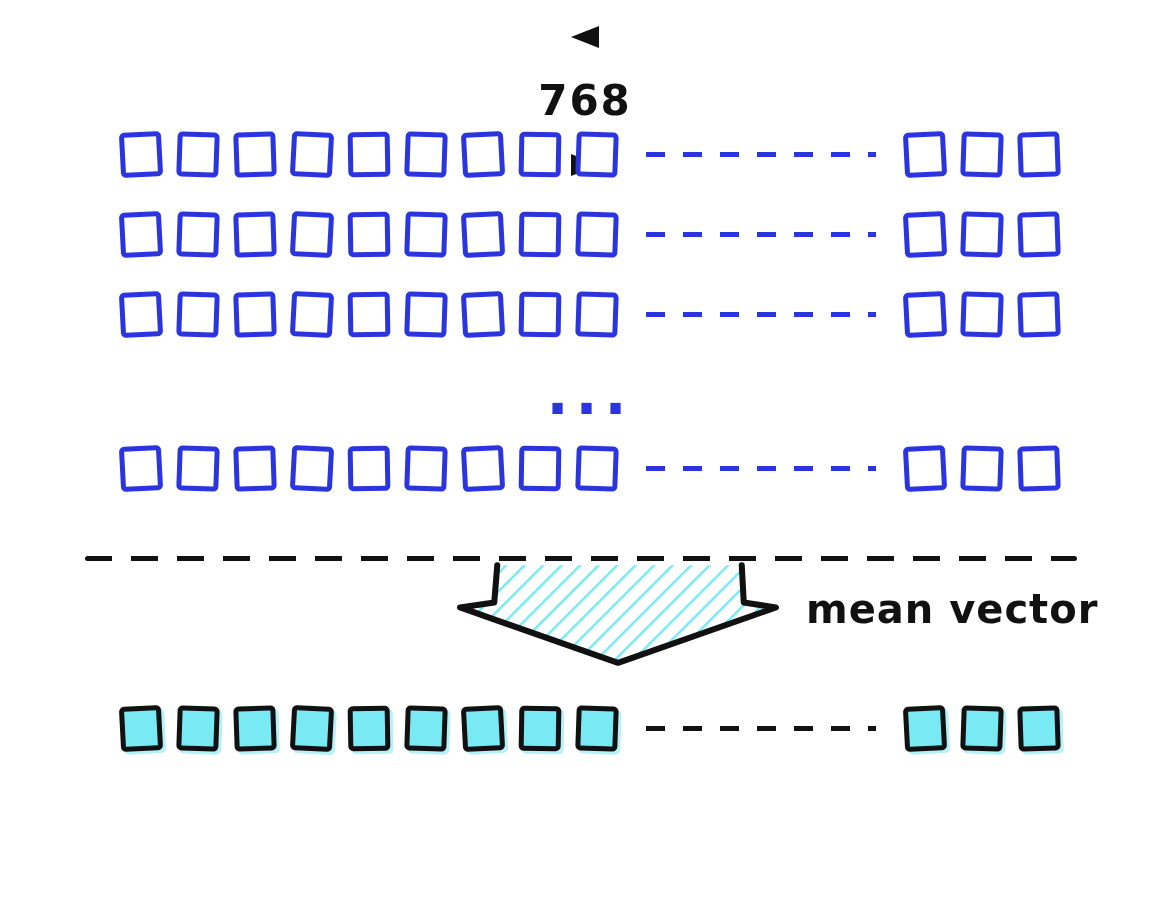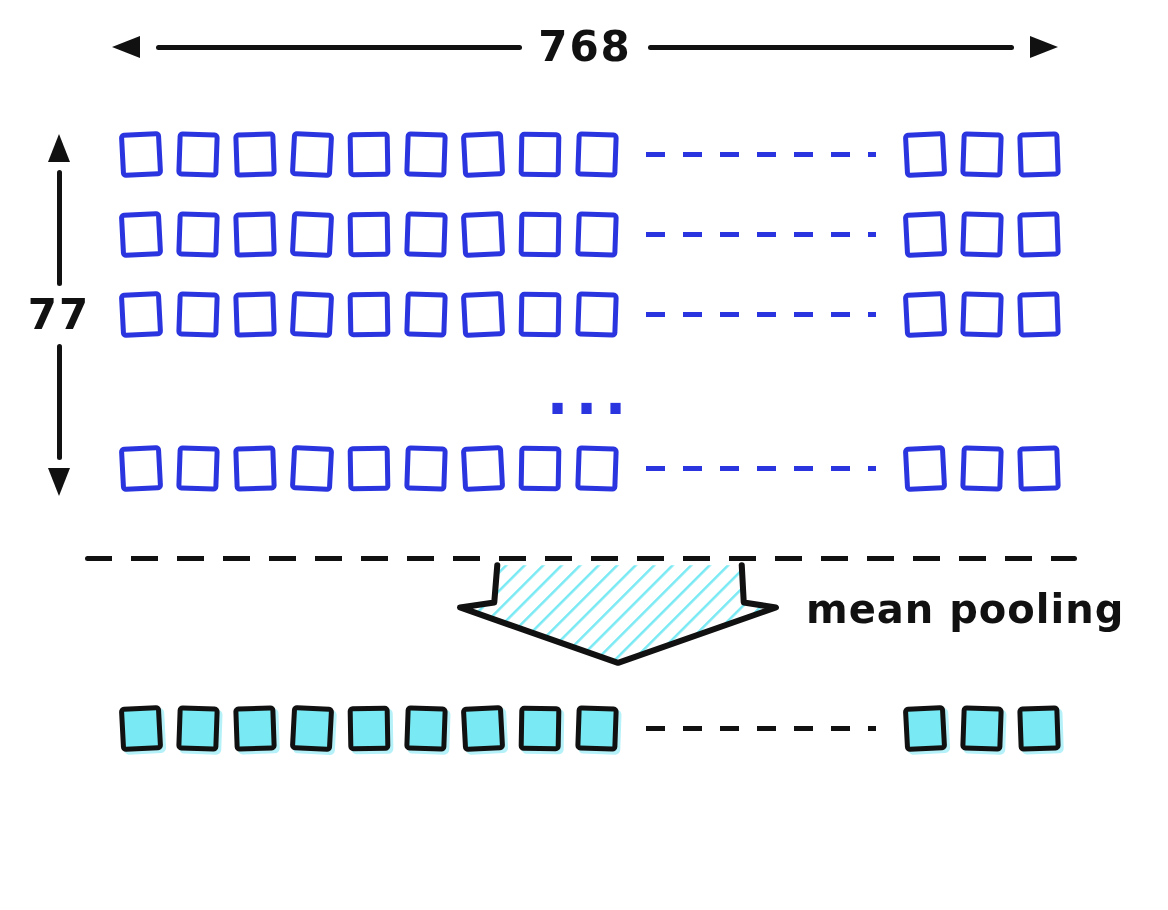--- a/index.html
+++ b/index.html
@@ -19,20 +19,21 @@
 
   
   .top-arrow {
     position: absolute;
     left: 112px;
     top: 26px;
     width: 946px;
     display: flex;
     align-items: center;
     gap: 16px;
+    flex-direction: column;
   }
   .h-line { height: 5px; flex: 1; background: var(--ink); border-radius: 3px; }
   .ah { width: 0; height: 0; display: inline-block; }
   .ah-left  { border-right: 28px solid var(--ink); border-top: 11px solid transparent; border-bottom: 11px solid transparent; }
   .ah-right { border-left: 28px solid var(--ink);  border-top: 11px solid transparent; border-bottom: 11px solid transparent; }
   .ah-up    { border-bottom: 28px solid var(--ink); border-left: 11px solid transparent; border-right: 11px solid transparent; }
   .ah-down  { border-top: 28px solid var(--ink);    border-left: 11px solid transparent; border-right: 11px solid transparent; }
   .dim-label {
     font-size: 42px;
     font-weight: 700;
@@ -155,27 +156,20 @@
 <div class="canvas">
 
   <div class="top-arrow">
     <span class="ah ah-left"></span>
     <span class="h-line"></span>
     <span class="dim-label">768</span>
     <span class="h-line"></span>
     <span class="ah ah-right"></span>
   </div>
 
-  <div class="left-arrow">
-    <span class="ah ah-up"></span>
-    <span class="v-line"></span>
-    <span class="dim-label">77</span>
-    <span class="v-line"></span>
-    <span class="ah ah-down"></span>
-  </div>
 
   <div class="matrix">
     <div id="rows-before">
         <div class="row">
           <div class="group">
             <span class="cell" style="transform: rotate(-3deg);"></span>
             <span class="cell" style="transform: rotate(2deg);"></span>
             <span class="cell" style="transform: rotate(-2deg);"></span>
             <span class="cell" style="transform: rotate(3deg);"></span>
             <span class="cell" style="transform: rotate(-1deg);"></span>
@@ -257,21 +251,21 @@
   <div class="divider"></div>
 
   <svg class="pool-arrow" viewBox="0 0 330 105" aria-hidden="true">
     <defs>
       <pattern id="hatch" width="13" height="13" patternTransform="rotate(45)" patternUnits="userSpaceOnUse">
         <line id="hatch-line" x1="0" y1="0" x2="0" y2="13" stroke="#79e9f3" stroke-width="5"></line>
       </pattern>
     </defs>
     <path id="funnel-path" d="M45,3 L42,40 L8,45 L165,100 L322,45 L290,40 L288,3" fill="url(#hatch)" stroke="#111111" stroke-width="6" stroke-linejoin="round" stroke-linecap="round"></path>
   </svg>
-  <div class="pool-label">mean pooling</div>
+  <div class="pool-label">mean vector</div>
 
   <div class="pooled" id="pooled-row-container">
       <div class="row">
         <div class="group">
           <span class="cell cyan" style="transform: rotate(-3deg);"></span>
           <span class="cell cyan" style="transform: rotate(2deg);"></span>
           <span class="cell cyan" style="transform: rotate(-2deg);"></span>
           <span class="cell cyan" style="transform: rotate(3deg);"></span>
           <span class="cell cyan" style="transform: rotate(-1deg);"></span>
           <span class="cell cyan" style="transform: rotate(2deg);"></span>

